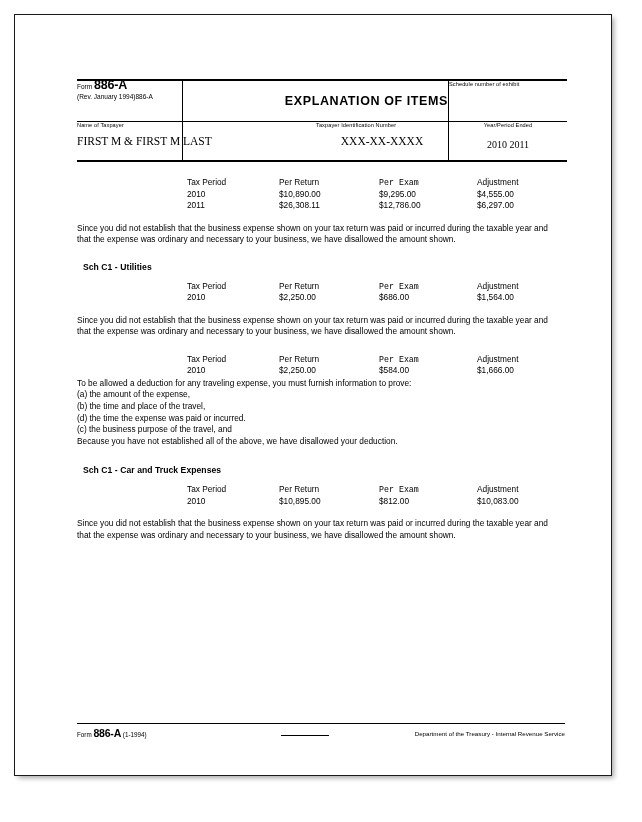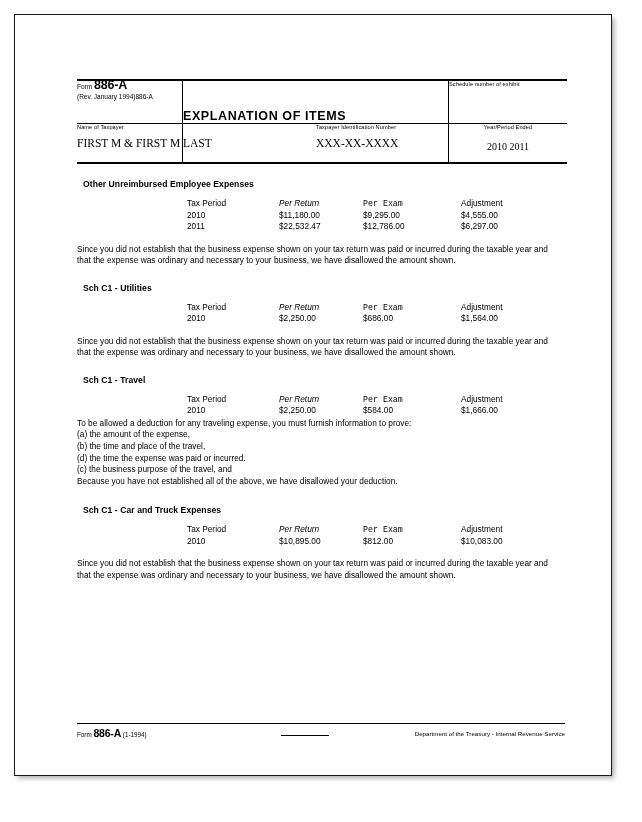--- a/index.html
+++ b/index.html
@@ -67,41 +67,42 @@
     letter-spacing: -0.2px;
   }
   .formno .rev {
     font-size: 6.5px;
     line-height: 8px;
     display: block;
     margin-top: 1px;
   }
 
   .form-title {
-    text-align: left;
+    text-align: right;
     font-size: 12.5px;
     font-weight: bold;
     letter-spacing: 0.6px;
-    padding-top: 28px;
+    padding-top: 13px;
   }
 
   .mini-label {
     font-size: 5.6px;
     line-height: 7px;
     letter-spacing: 0.1px;
     white-space: nowrap;
   }
   .mini-label.ctr { text-align: center; }
 
   .field-val {
     font-family: "Liberation Serif", serif;
     font-size: 11.5px;
     line-height: 13px;
     padding-top: 6px;
     white-space: nowrap;
+    text-align: center;
   }
   .field-val.ctr { text-align: center; font-size: 10px; padding-top: 9px; }
 
   
   .section { margin-top: 16px; }
   .section:first-of-type { margin-top: 15px; }
 
   .sec-title {
     font-size: 8.6px;
     font-weight: bold;
@@ -115,21 +116,21 @@
     table-layout: fixed;
   }
   table.amt td {
     font-size: 8.3px;
     line-height: 11.5px;
     text-align: left;
     padding: 0;
     white-space: nowrap;
   }
   td.c-period { width: 92px; }
-  td.c-return { width: 84px; font-style: italic; }
+  td.c-return { width: 100px; }
   td.c-exam   { width: 98px; font-family: Liberation Mono, monospace; }
   td.c-adj    { width: 74px; }
 
   .para {
     font-size: 8.3px;
     line-height: 11.6px;
     margin: 11px 0 0 0;
     width: 482px;
     text-align: left;
   }
@@ -215,38 +216,37 @@
         </td>
         <td class="hd-bot cell-pad">
           <div class="mini-label ctr">Year/Period Ended</div>
           <div class="field-val ctr">2010 2011</div>
         </td>
       </tr>
     </tbody>
       </table>
 
     <div class="section">
-      <div class="sec-title">Other Unreimbursed Employee Expenses</div>
       <table class="amt">
         <tbody>
             <tr>
           <td class="c-period">Tax Period</td>
           <td class="c-return">Per Return</td>
           <td class="c-exam">Per Exam</td>
           <td class="c-adj">Adjustment</td>
         </tr>
         <tr>
           <td>2010</td>
-          <td>$11,180.00</td>
+          <td>$10,890.00</td>
           <td>$9,295.00</td>
           <td>$4,555.00</td>
         </tr>
         <tr>
           <td>2011</td>
-          <td>$22,532.47</td>
+          <td>$26,308.11</td>
           <td>$12,786.00</td>
           <td>$6,297.00</td>
         </tr>
       </tbody>
         </table>
       <p class="para">Since you did not establish that the business expense shown on your tax return was paid or incurred during the taxable year and that the expense was ordinary and necessary to your business, we have disallowed the amount shown.</p>
     </div>
 
     <div class="section">
       <div class="sec-title">Sch C1 - Utilities</div>
@@ -263,21 +263,20 @@
           <td>$2,250.00</td>
           <td>$686.00</td>
           <td>$1,564.00</td>
         </tr>
       </tbody>
         </table>
       <p class="para">Since you did not establish that the business expense shown on your tax return was paid or incurred during the taxable year and that the expense was ordinary and necessary to your business, we have disallowed the amount shown.</p>
     </div>
 
     <div class="section">
-      <div class="sec-title">Sch C1 - Travel</div>
       <table class="amt">
         <tbody>
             <tr>
           <td class="c-period">Tax Period</td>
           <td class="c-return">Per Return</td>
           <td class="c-exam">Per Exam</td>
           <td class="c-adj">Adjustment</td>
         </tr>
         <tr>
           <td>2010</td>

